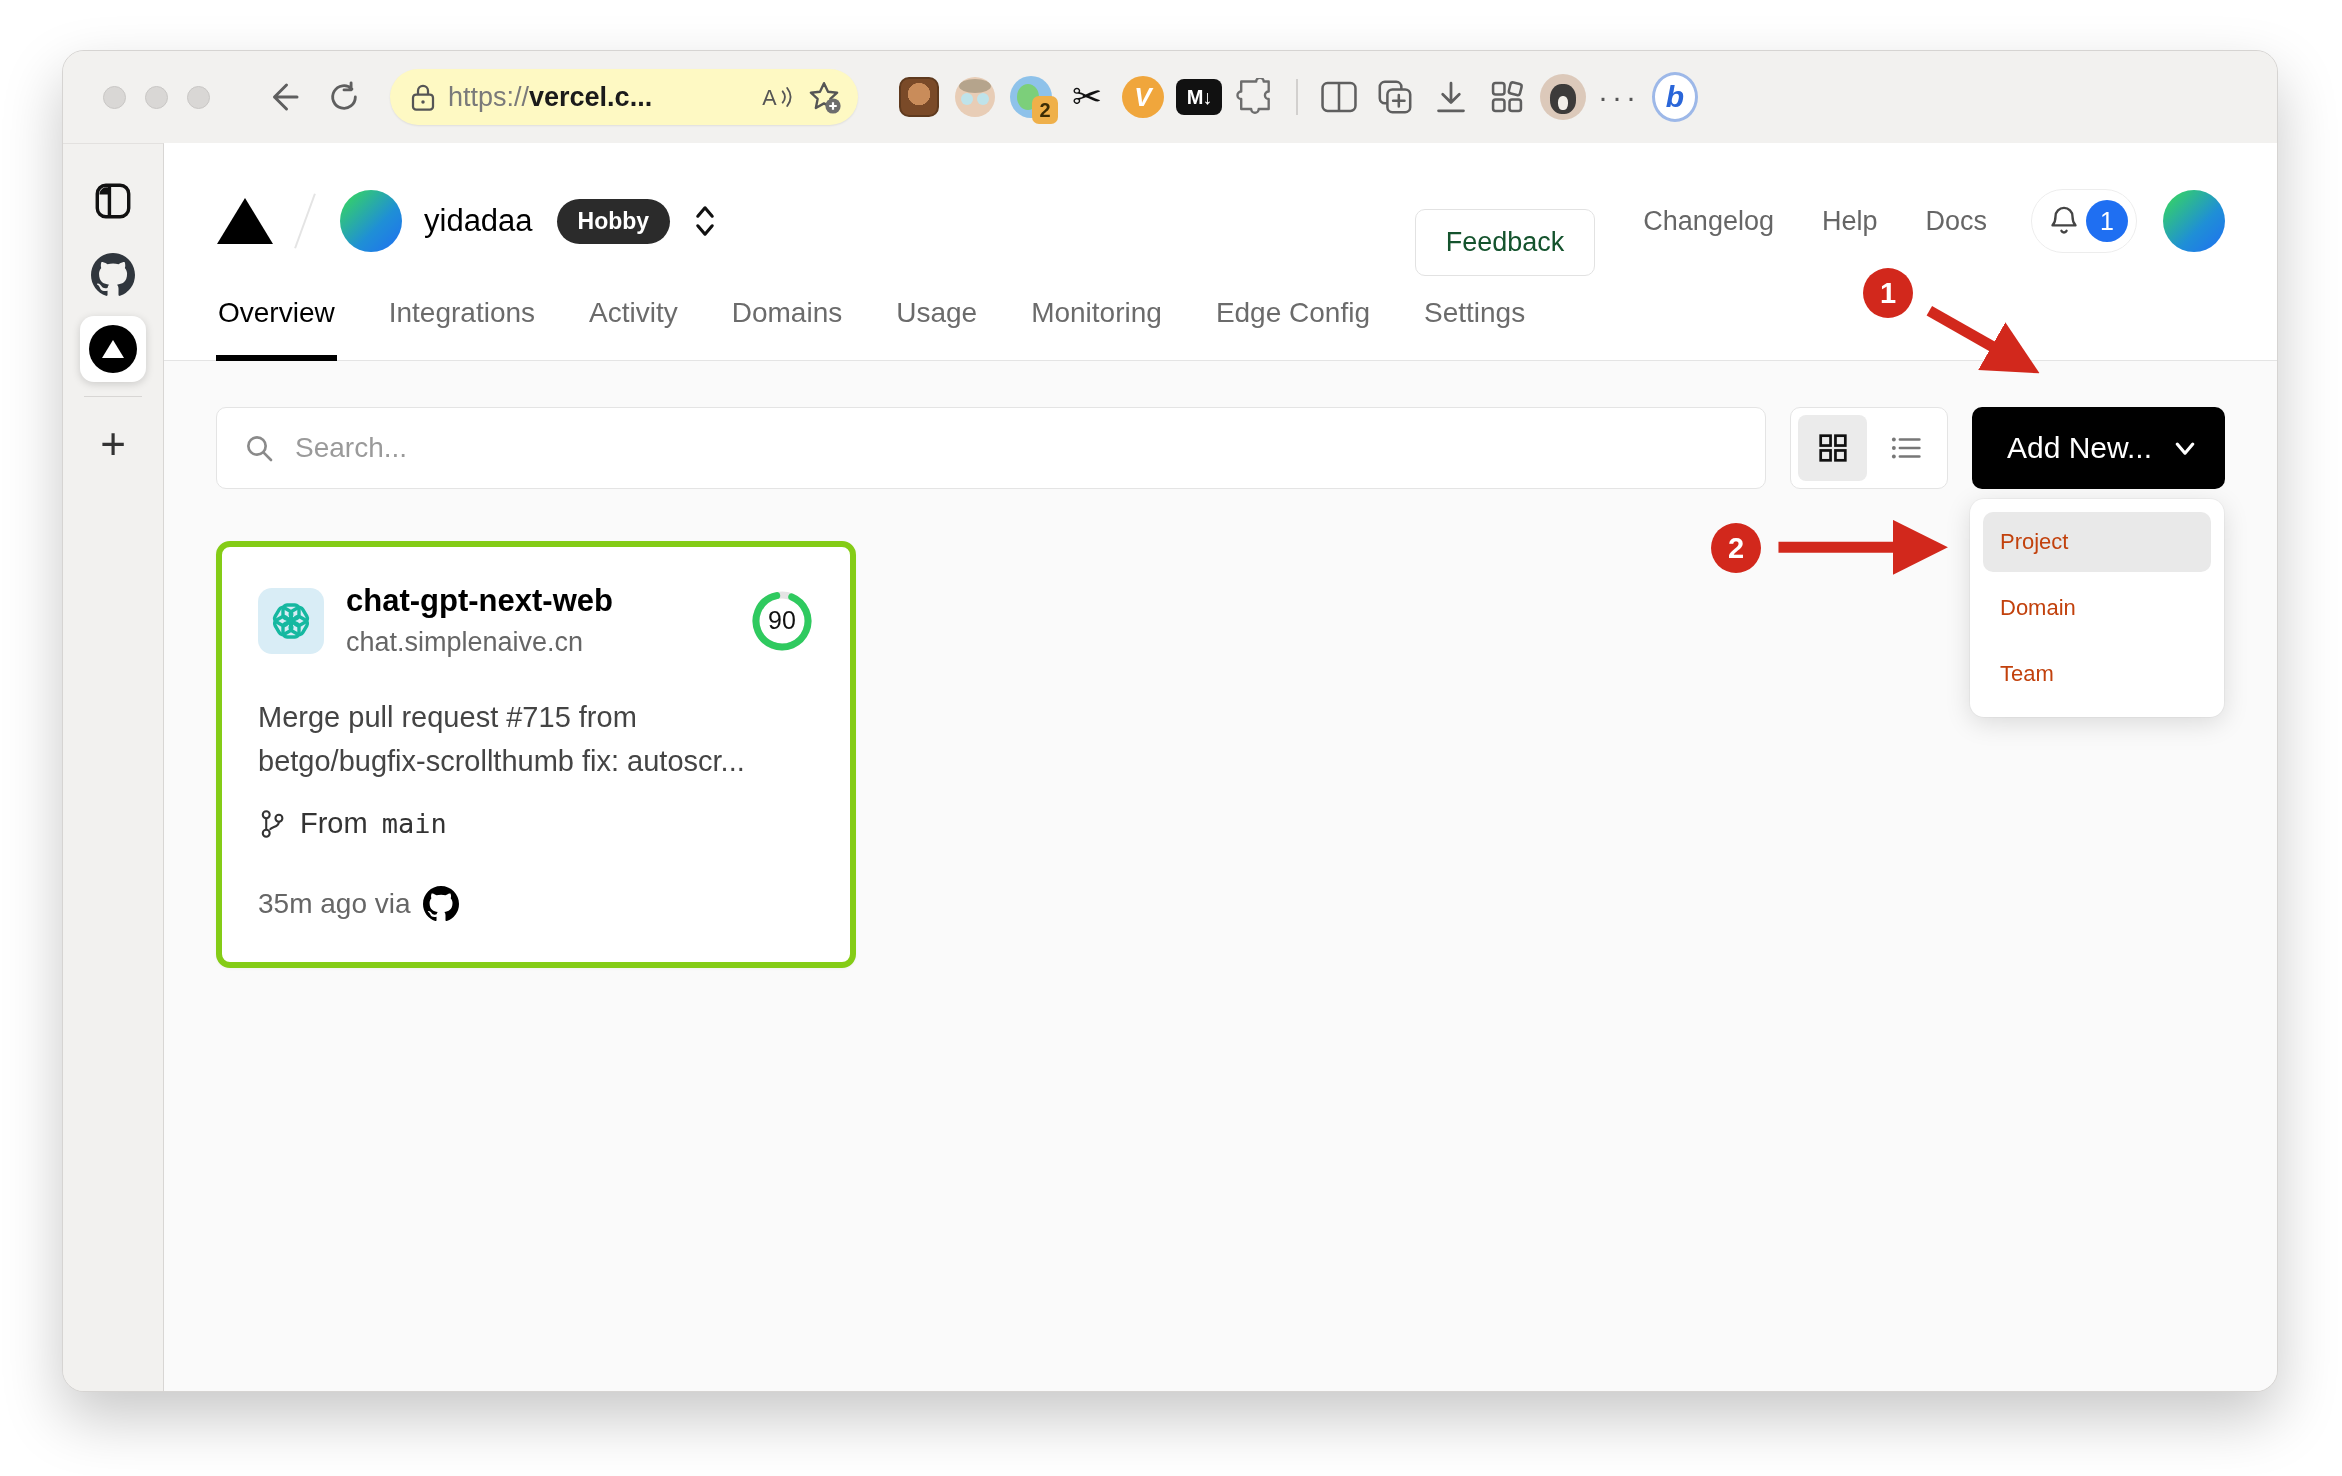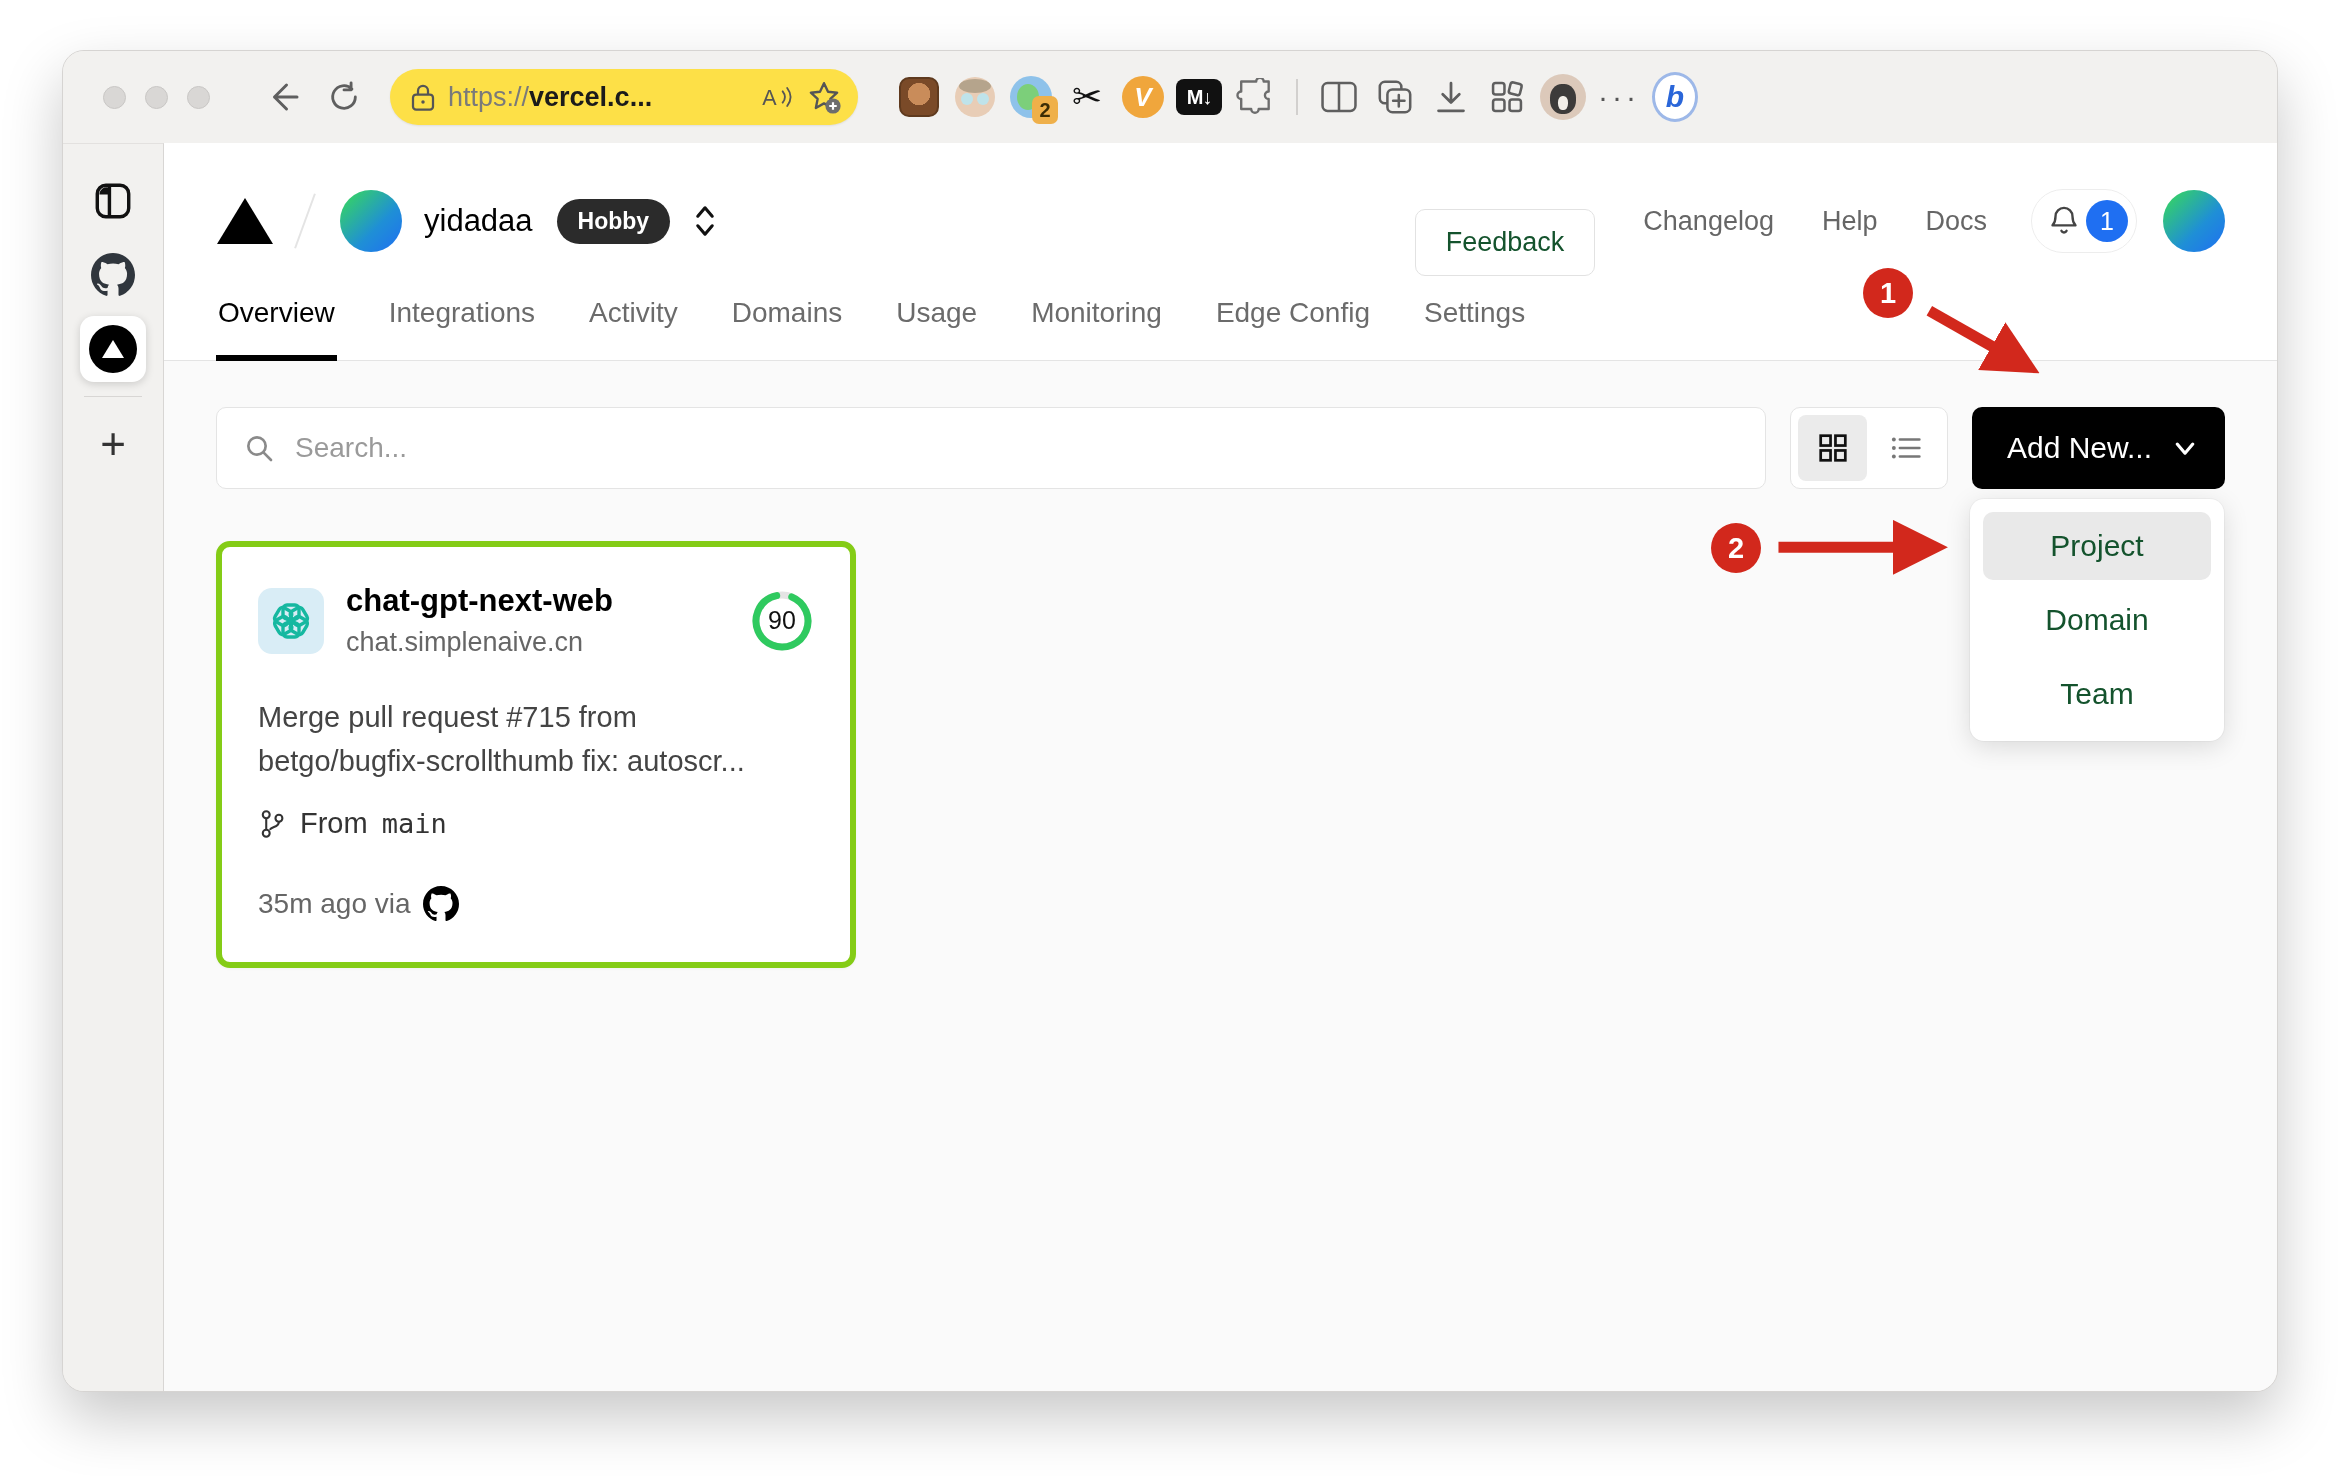--- a/index.html
+++ b/index.html
@@ -13,21 +13,21 @@
     box-shadow:0 26px 60px rgba(0,0,0,.22); overflow:hidden;
     display:flex; flex-direction:column; }
 
   
   .toolbar { height:92px; flex:0 0 92px; display:flex; align-items:center;
     padding:0 28px 0 40px; gap:10px; background:#f2f1ef; }
   .lights { display:flex; gap:19px; margin-right:36px; }
   .light { width:23px; height:23px; border-radius:50%; background:#d9d7d5; border:1px solid #c9c7c5; }
   .tbtn { width:52px; height:52px; border:none; background:transparent; border-radius:10px;
     display:flex; align-items:center; justify-content:center; color:#5f5f5f; flex:0 0 auto; }
-  .addressbar { width:468px; height:56px; background:#fde047; border-radius:28px;
+  .addressbar { width:468px; height:56px; background:#fef9c3; border-radius:28px;
     display:flex; align-items:center; padding:0 16px 0 20px; gap:12px; margin:0 28px 0 10px;
     box-shadow:0 1px 2px rgba(0,0,0,.08); }
   .url { flex:1; font-size:27px; color:#7a7a7a; white-space:nowrap; overflow:hidden; }
   .url b { color:#1b1b1b; font-weight:700; }
   .ext { width:46px; height:46px; display:flex; align-items:center; justify-content:center;
     border:none; background:transparent; border-radius:9px; position:relative; flex:0 0 auto; }
   .tm-icon { width:40px; height:40px; border-radius:10px; background:radial-gradient(circle at 50% 42%,#c98c5a 0 40%,#7a4a28 41% 100%); border:2px solid #5f3a1e; }
   .granny-icon { width:40px; height:40px; border-radius:50%; background:#e8cdb6; position:relative; overflow:hidden; }
   .granny-icon:before { content:""; position:absolute; left:4px; top:2px; right:4px; height:14px; border-radius:50%; background:#b5a48c; }
   .granny-icon:after { content:""; position:absolute; left:6px; top:16px; width:12px; height:12px; border-radius:50%; background:#bfe3ea; box-shadow:16px 0 0 #bfe3ea; }
@@ -108,21 +108,21 @@
   .ring-score { position:absolute; inset:0; display:flex; align-items:center; justify-content:center;
     font-size:25px; color:#111; }
   .commit { margin-top:38px; font-size:29px; color:#444; line-height:1.5; }
   .branch-row { margin-top:24px; display:flex; align-items:center; gap:14px; font-size:29px; color:#333; }
   .branch-name { font-family:"DejaVu Sans Mono","Liberation Mono",monospace; font-size:27px; }
   .card-foot { margin-top:46px; display:flex; align-items:center; gap:12px; font-size:28px; color:#666; }
 
   
   .dropdown { position:absolute; top:356px; right:53px; width:254px; background:#fff; border-radius:14px;
     box-shadow:0 6px 26px rgba(0,0,0,.13), 0 0 0 1px rgba(0,0,0,.03); padding:13px; z-index:5; }
-  .ditem { font-size:30px; color:#14532d; padding:17px 17px; border-radius:10px;text-align:center; }
+  .ditem { font-size:22px; color:#c2410c; padding:17px 17px; border-radius:10px; }
   .ditem.hl { background:#e9e9e9; }
   .ditem + .ditem { margin-top:6px; }
 
   
   .ann { position:absolute; width:50px; height:50px; border-radius:50%; background:#d2281c; color:#fff;
     font-size:29px; font-weight:700; display:flex; align-items:center; justify-content:center; z-index:8; }
   .ann1 { left:1699px; top:125px; }
   .ann2 { left:1547px; top:380px; }
   .arrows { position:absolute; inset:0; width:100%; height:100%; pointer-events:none; z-index:7; }
 </style>

